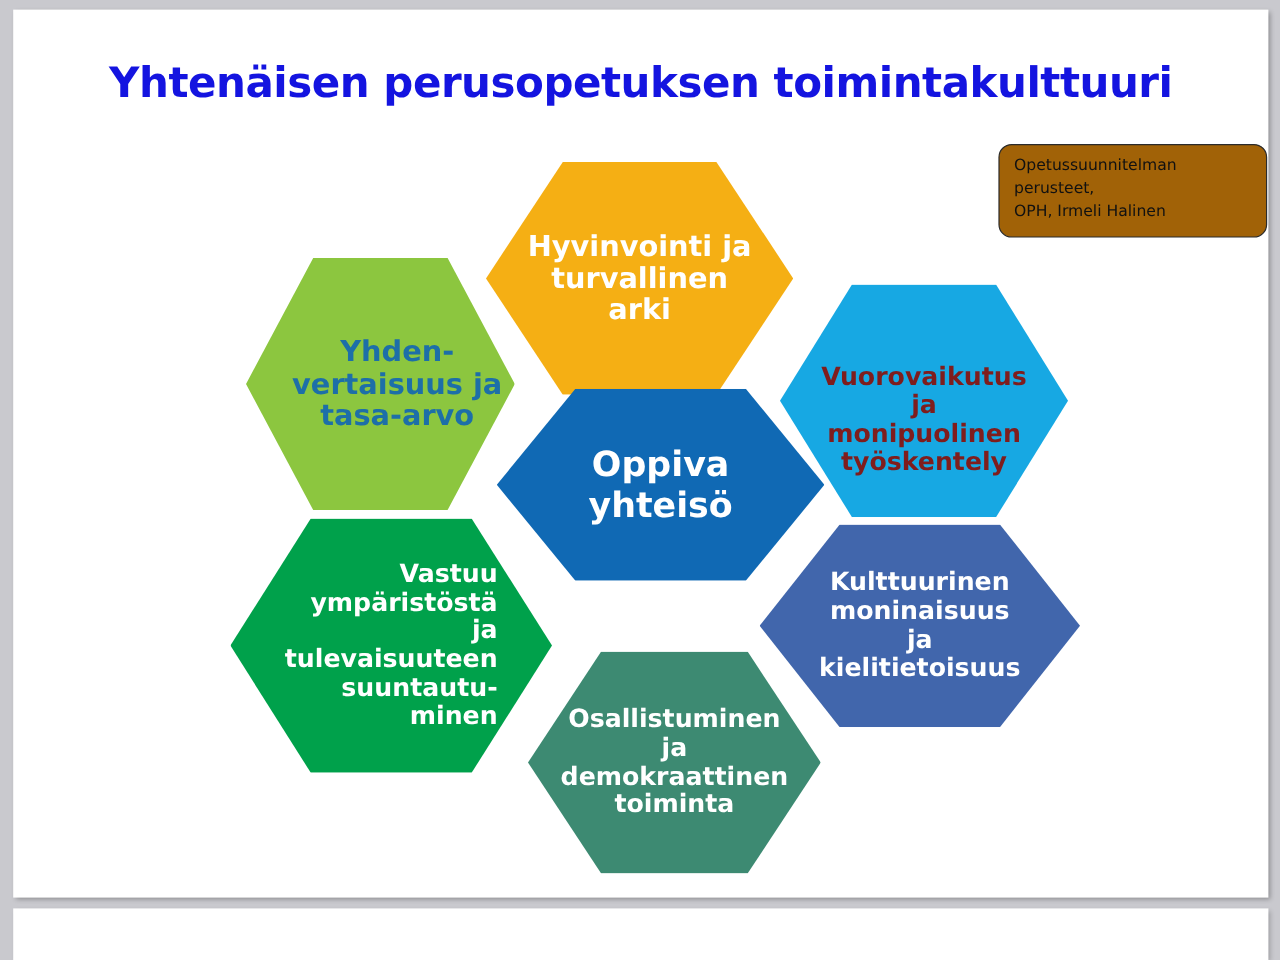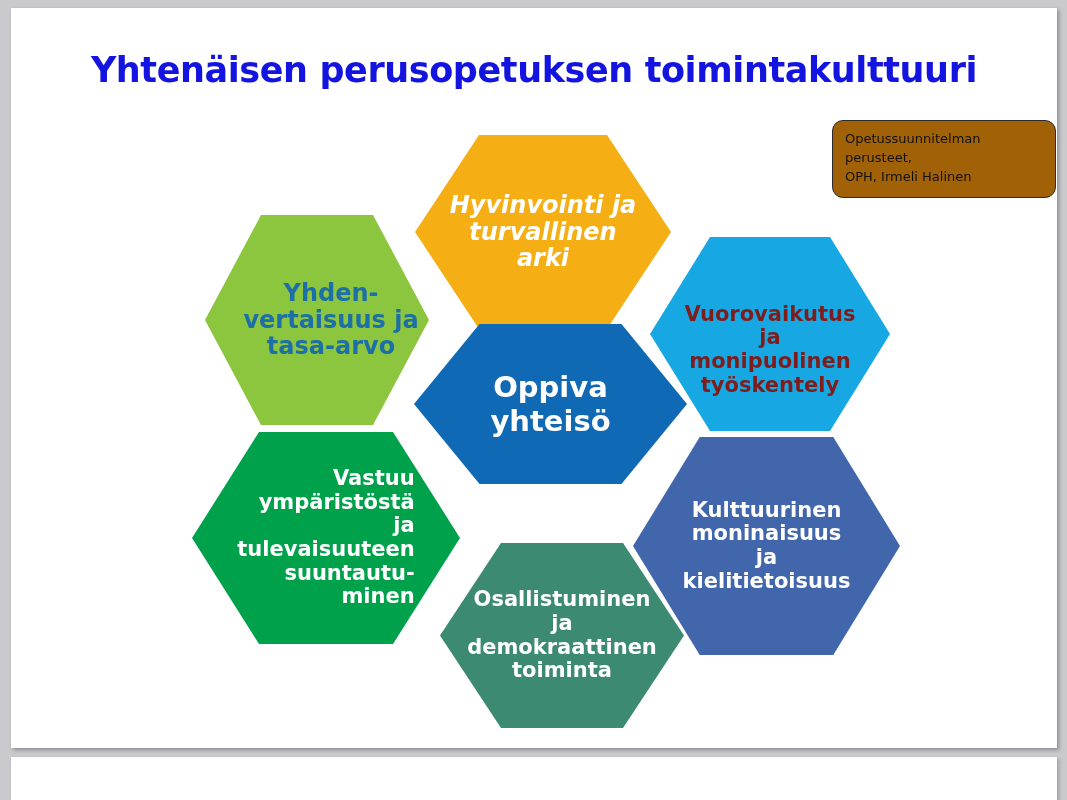--- a/index.html
+++ b/index.html
@@ -91,28 +91,28 @@
   .hex .hex-label {
     text-align: center;
     font-family: "DejaVu Sans", sans-serif;
     font-weight: bold;
     line-height: 1.12;
     padding: 0 6px;
     white-space: pre-line;
   }
 
   
-  .hex-top        { left: 404px; top: 127px; width: 256px; height: 194px; font-style: italic; }
+  .hex-top        { left: 394px; top: 127px; width: 256px; height: 194px; }
   .hex-upperleft  { left: 194px; top: 207px; width: 224px; height: 210px; }
   .hex-upperright { left: 639px; top: 229px; width: 240px; height: 194px; }
   .hex-center     { left: 403px; top: 316px; width: 273px; height: 160px;
                     -webkit-clip-path: polygon(24% 0%, 76% 0%, 100% 50%, 76% 100%, 24% 100%, 0% 50%);
                     clip-path: polygon(24% 0%, 76% 0%, 100% 50%, 76% 100%, 24% 100%, 0% 50%); }
   .hex-lowerleft  { left: 181px; top: 424px; width: 268px; height: 212px; }
-  .hex-lowerright { left: 622px; top: 429px; width: 267px; height: 218px; }
+  .hex-lowerright { left: 622px; top: 429px; width: 267px; height: 169px; }
   .hex-bottom     { left: 429px; top: 535px; width: 244px; height: 185px; justify-content: center; }
 
   .hex-top .hex-label        { font-size: 24px; }
   .hex-upperleft .hex-label  { font-size: 24px; }
   .hex-upperright .hex-label { font-size: 21px; }
   .hex-center .hex-label     { font-size: 29px; line-height: 1.18; }
   .hex-lowerleft .hex-label  { font-size: 21px; text-align: right; }
   .hex-lowerright .hex-label { font-size: 21px; }
   .hex-bottom .hex-label     { font-size: 21px; }
 </style>

